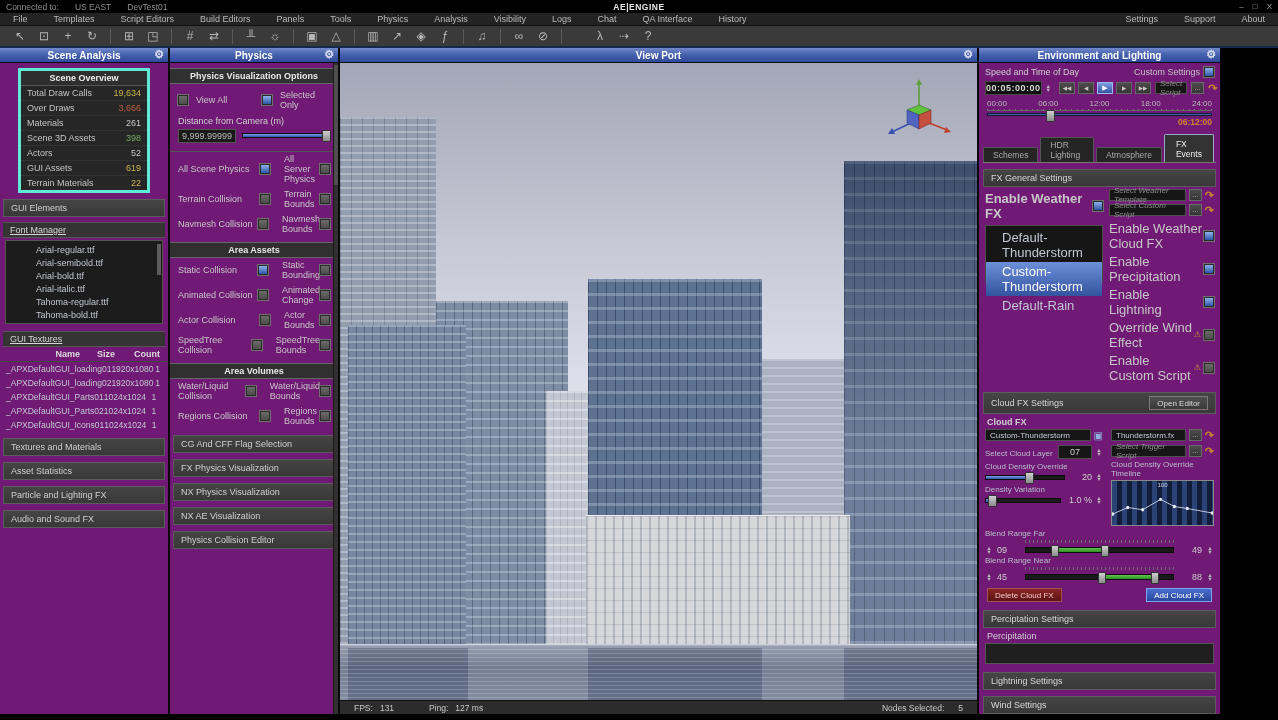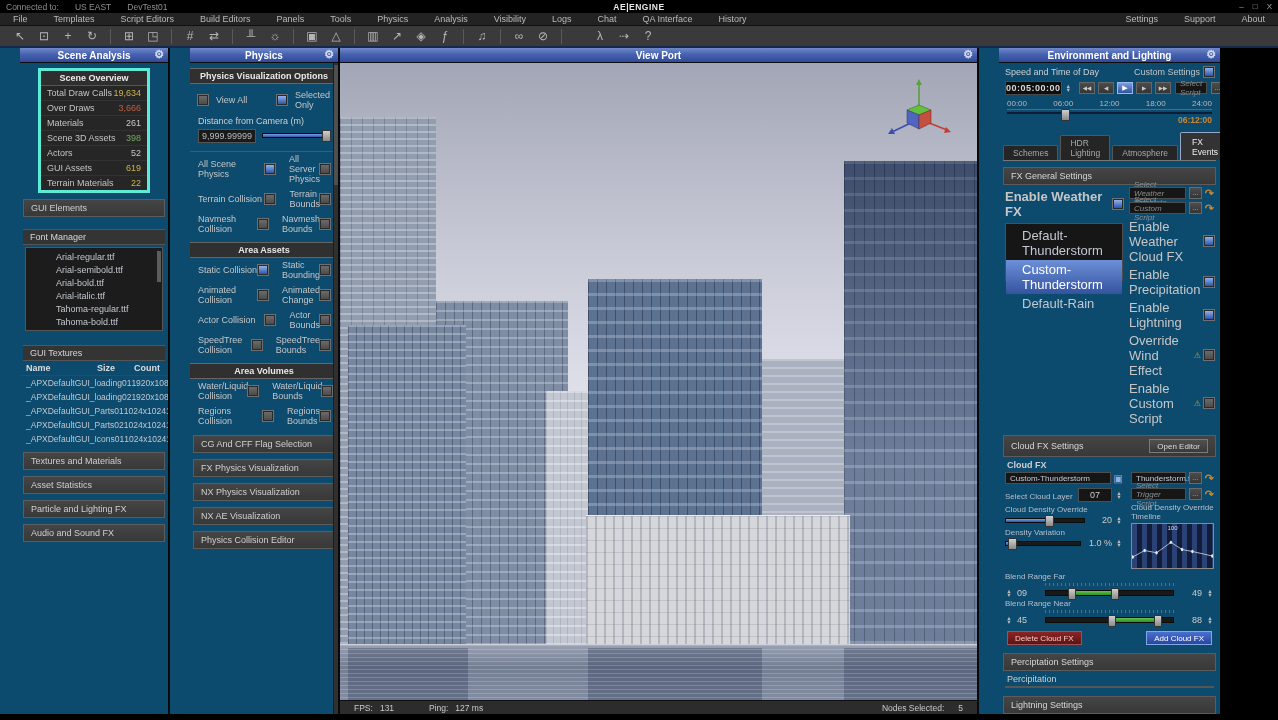--- a/index.html
+++ b/index.html
@@ -12,40 +12,40 @@
 .win-ctl{margin-left:auto;display:flex;gap:9px;color:#aaa;font-size:8px;}
 .menubar{height:13px;background:#232323;display:flex;align-items:center;font-size:9px;color:#b9b9b9;border-bottom:1px solid #101010;}
 .menu-item{padding:0 13px;}
 .menu-right{margin-left:auto;display:flex;align-items:center;}
 .toolbar{height:22px;background:#3a3a3a;border-bottom:2px solid #15294d;display:flex;align-items:center;padding:0 8px;color:#b5b5b5;}
 .tb-icon{width:24px;text-align:center;font-size:12px;line-height:18px;}
 .tb-sep{width:1px;height:15px;background:#5a5a5a;margin:0 6px;}
 .tb-gap{width:20px;}
 
 .main{position:absolute;top:48px;left:0;right:0;height:666px;display:flex;}
-.panel{background:#0c4a6e;display:flex;flex-direction:column;border-right:2px solid #0a0a0a;overflow:hidden;padding-left:20px;}
+.panel{background:#701a75;display:flex;flex-direction:column;border-right:2px solid #0a0a0a;overflow:hidden;}
 .p-scene{width:170px;}
 .p-physics{width:170px;position:relative;}
 .p-view{width:639px;background:#202020;border-right:2px solid #0a0a0a;display:flex;flex-direction:column;}
 .p-env{width:241px;border-right:none;}
 .p-head{height:15px;flex:none;background:linear-gradient(180deg,#7288ca 0%,#4763af 45%,#2f4a9a 100%);display:flex;align-items:center;justify-content:center;position:relative;color:#fff;font-weight:bold;font-size:10px;border-bottom:1px solid #0c0c0c;}
 .gear{position:absolute;right:4px;top:0;font-size:11px;color:#d6dcee;}
 
 .sec-box{margin:5px 18px 0;border:3px solid #5eead4;background:#262626;}
 .ov-h{text-align:center;font-weight:bold;color:#ececec;padding:2px 0;border-bottom:1px solid #555;background:#2e2e2e;}
 .ov-row{display:flex;justify-content:space-between;padding:2px 6px;border-bottom:1px solid #323232;}
 .ov-row:last-child{border-bottom:none;}
 .collapse-h{margin:6px 3px 0;border:1px solid #5c5c5c;background:linear-gradient(180deg,#454545,#383838);padding:3px 7px;color:#cfcfcf;}
-.sub-h{margin:12px 3px 0;border:1px solid #555;border-left:none;border-right:none;background:#343434;padding:2px 7px;color:#d6d6d6;}
+.sub-h{margin:5px 3px 0;border:1px solid #555;border-left:none;border-right:none;background:#343434;padding:2px 7px;color:#d6d6d6;text-decoration:underline;}
 .listbox{margin:2px 5px;background:#1c1c1c;border:1px solid #555;position:relative;padding:2px 0;}
 .font-item{padding:1.5px 0 1.5px 30px;color:#c2c7cf;}
 .vthumb{position:absolute;right:1px;top:3px;width:4px;height:38%;background:#5d5d5d;}
 .tex-head{display:flex;padding:2px 6px;color:#dcdcdc;font-weight:bold;border-bottom:1px solid #444;}
 .tex-row{display:flex;padding:2px 6px;color:#c2c7cf;font-size:8.5px;}
-.tc-name{flex:1;}.tc-size{width:52px;text-align:center;}.tc-count{width:30px;text-align:center;}
+.tc-name{flex:1;text-align:right;}.tc-size{width:52px;text-align:center;}.tc-count{width:30px;text-align:center;}
 .cb{width:10px;height:10px;flex:none;background:linear-gradient(180deg,#6b6b6b,#4c4c4c);border:1px solid #2a2a2a;box-shadow:0 0 0 1px #6f6f6f;}
 .cb.on{background:linear-gradient(180deg,#8fb2ec,#2d55a8);}
 .chk-row{display:flex;align-items:center;padding:2.5px 8px;}
 .chk-row .lbl{width:82px;color:#c6c6c6;}
 .chk-row .lbl2{flex:1;padding-left:14px;color:#c6c6c6;}
 .center-h{text-align:center;font-weight:bold;color:#e8e8e8;border:1px solid #666;border-left:none;border-right:none;background:#303030;padding:2px 0;margin-top:5px;}
 .slider{position:relative;height:5px;background:#1a1a1a;border:1px solid #0c0c0c;}
 .sl-fill{position:absolute;left:0;top:0;bottom:0;background:linear-gradient(180deg,#7d9fe2,#2d55a8);}
 .sl-h{position:absolute;top:-4px;width:9px;height:12px;background:linear-gradient(180deg,#cfcfcf,#8a8a8a);border:1px solid #333;border-radius:1px;}
 

